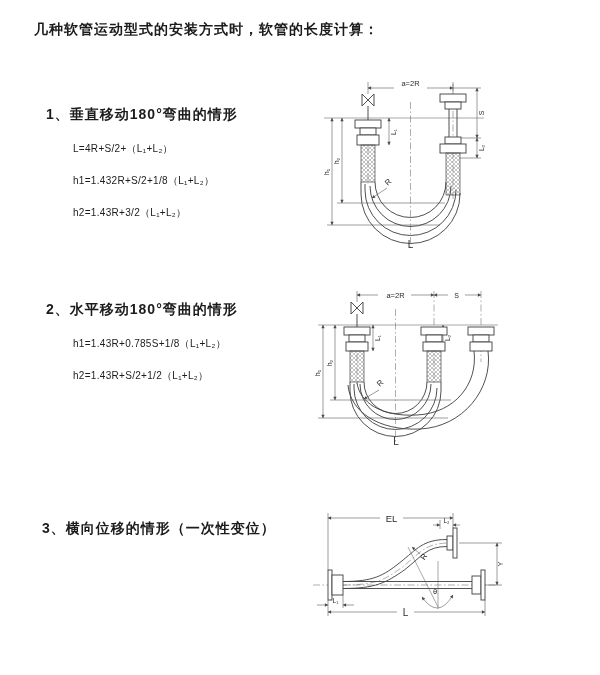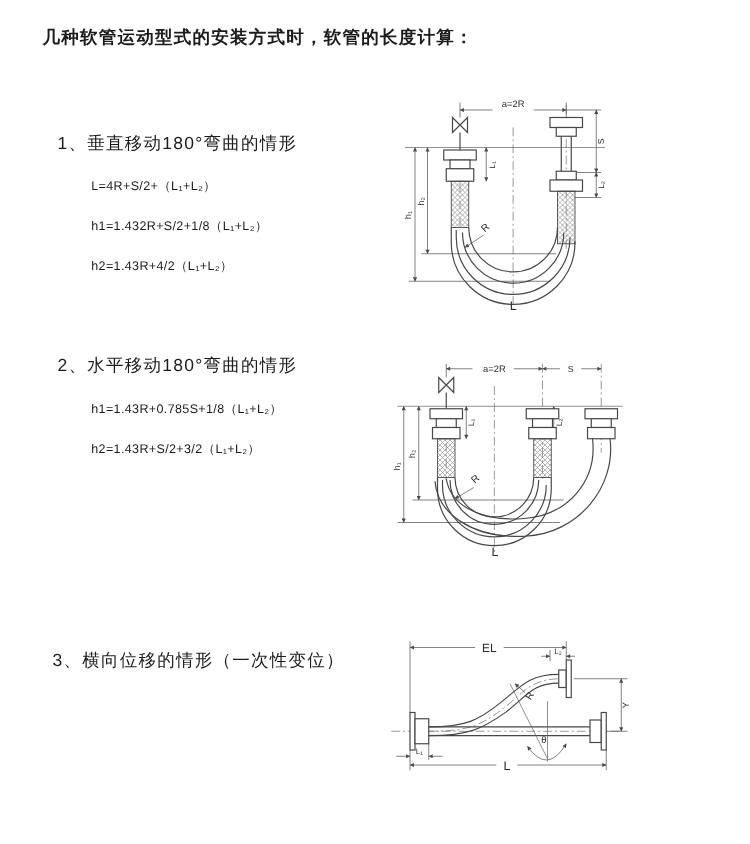--- a/index.html
+++ b/index.html
@@ -5,21 +5,21 @@
   html,body{margin:0;padding:0;}
   body{
     width:600px;height:675px;background:#ffffff;position:relative;overflow:hidden;
     font-family:"Liberation Sans","DejaVu Sans",sans-serif;color:#1c1c1c;
   }
   .page{position:absolute;inset:0;border-radius:23px;}
   .title{
     position:absolute;left:34px;top:21px;font-size:14px;letter-spacing:1px;font-weight:600;
   }
   .sec{position:absolute;}
-  .sec-heading{font-size:14px;letter-spacing:1px;font-weight:400;white-space:nowrap;}
+  .sec-heading{font-size:14px;letter-spacing:1px;font-weight:700;white-space:nowrap;}
   .formulas{margin:9px 0 0 27px;font-size:10px;letter-spacing:.3px;}
   .formula{height:32px;display:flex;align-items:center;white-space:nowrap;}
   .sec-3 .formula{height:28px;}
   svg{position:absolute;display:block;}
   svg text{font-family:"Liberation Sans","DejaVu Sans",sans-serif;fill:#2b2b2b;}
   .dw{stroke:#474747;stroke-width:.95;fill:none;}
   .dwf{stroke:#474747;stroke-width:.95;fill:#ffffff;}
   .dim{stroke:#5a5a5a;stroke-width:.6;fill:none;}
   .cl{stroke:#6a6a6a;stroke-width:.55;fill:none;stroke-dasharray:7 2.5 1.5 2.5;}
   .hl{stroke:#5f5f5f;stroke-width:.55;fill:none;}
@@ -29,29 +29,29 @@
 
 <div class="page">
 
   <div class="title">几种软管运动型式的安装方式时，软管的长度计算：</div>
 
   <section class="sec" style="left:46px;top:106px">
     <div class="sec-heading">1、垂直移动180°弯曲的情形</div>
     <div class="formulas">
       <div class="formula">L=4R+S/2+（L₁+L₂）</div>
       <div class="formula">h1=1.432R+S/2+1/8（L₁+L₂）</div>
-      <div class="formula">h2=1.43R+4/2（L₁+L₂）</div>
+      <div class="formula">h2=1.43R+3/2（L₁+L₂）</div>
     </div>
   </section>
 
-  <section class="sec" style="left:46px;top:284px">
+  <section class="sec" style="left:46px;top:301px">
     <div class="sec-heading">2、水平移动180°弯曲的情形</div>
     <div class="formulas">
       <div class="formula">h1=1.43R+0.785S+1/8（L₁+L₂）</div>
-      <div class="formula">h2=1.43R+S/2+3/2（L₁+L₂）</div>
+      <div class="formula">h2=1.43R+S/2+1/2（L₁+L₂）</div>
     </div>
   </section>
 
   <section class="sec sec-3" style="left:42px;top:520px">
     <div class="sec-heading">3、横向位移的情形（一次性变位）</div>
   </section>
 
   <svg style="left:310px;top:72px" width="200" height="186" viewBox="0 0 200 186">
     <defs>
       <pattern id="hatch1" width="4" height="4" patternUnits="userSpaceOnUse">

